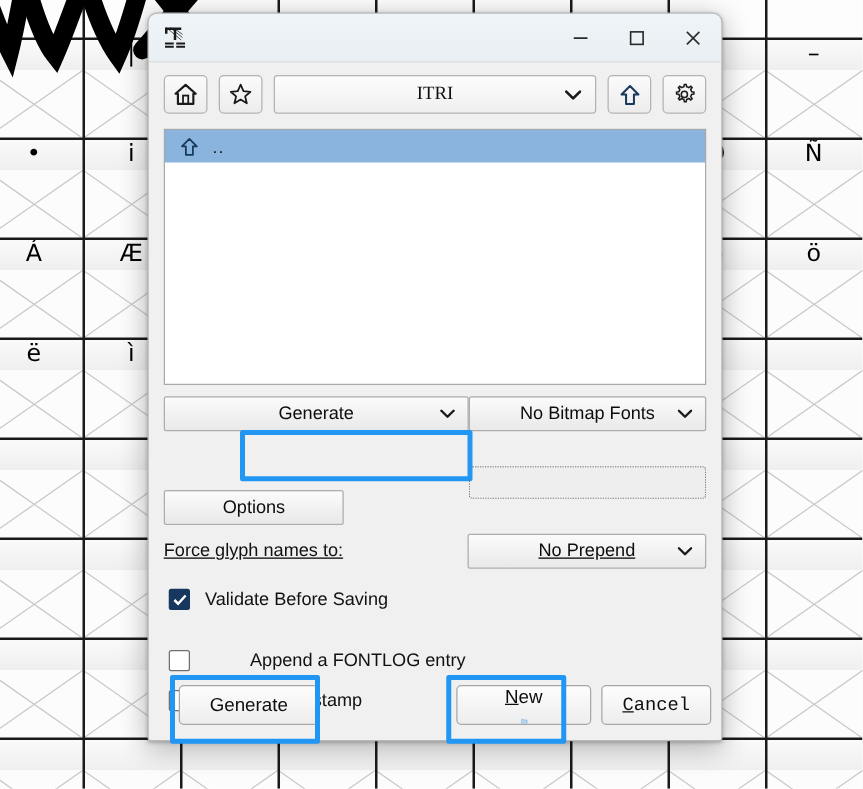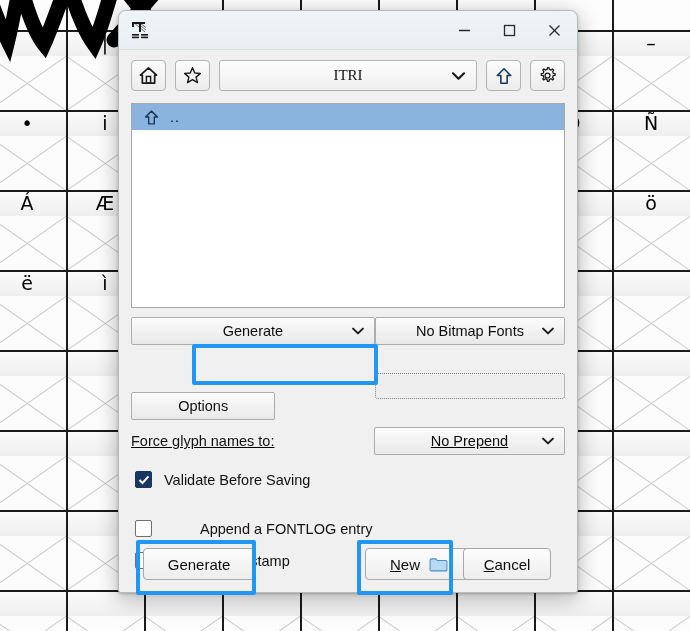--- a/index.html
+++ b/index.html
@@ -626,27 +626,27 @@
     <span class="ck">
       
     </span>
     <span class="t">Prepend timestamp</span>
   </div>
 
   <div id="btnrow">
     <div class="bbtn" style="left:24px;width:112px;">
       <span>Generate</span>
     </div>
-    <div class="bbtn" style="left:246px;width:108px;">
+    <div class="bbtn" style="left:246px;width:108px;flex-direction:column;">
       <span><span class="acc">N</span>ew</span>
       <svg width="19" height="15" viewBox="0 0 20 16">
         <path d="M1,3.2 a1.2,1.2 0 0 1 1.2,-1.2 h5 l1.6,1.8 h9 a1.2,1.2 0 0 1 1.2,1.2 v8.6 a1.2,1.2 0 0 1 -1.2,1.2 h-15.6 a1.2,1.2 0 0 1 -1.2,-1.2 z" fill="#b7d9f2" stroke="#4a90c9" stroke-width="1.1" stroke-linejoin="round"></path>
       </svg>
     </div>
-    <div class="bbtn" style="left:344px;width:88px;">
+    <div class="bbtn" style="left:362px;width:88px;font-family:Liberation Mono, monospace;">
       <span><span class="acc">C</span>ancel</span>
     </div>
   </div>
 
 </div>
 
 <div class="anno" style="left:192px;top:344px;width:178px;height:33px;"></div>
 <div class="anno" style="left:136px;top:540px;width:112px;height:47px;"></div>
 <div class="anno" style="left:357px;top:540px;width:88px;height:47px;"></div>
 

